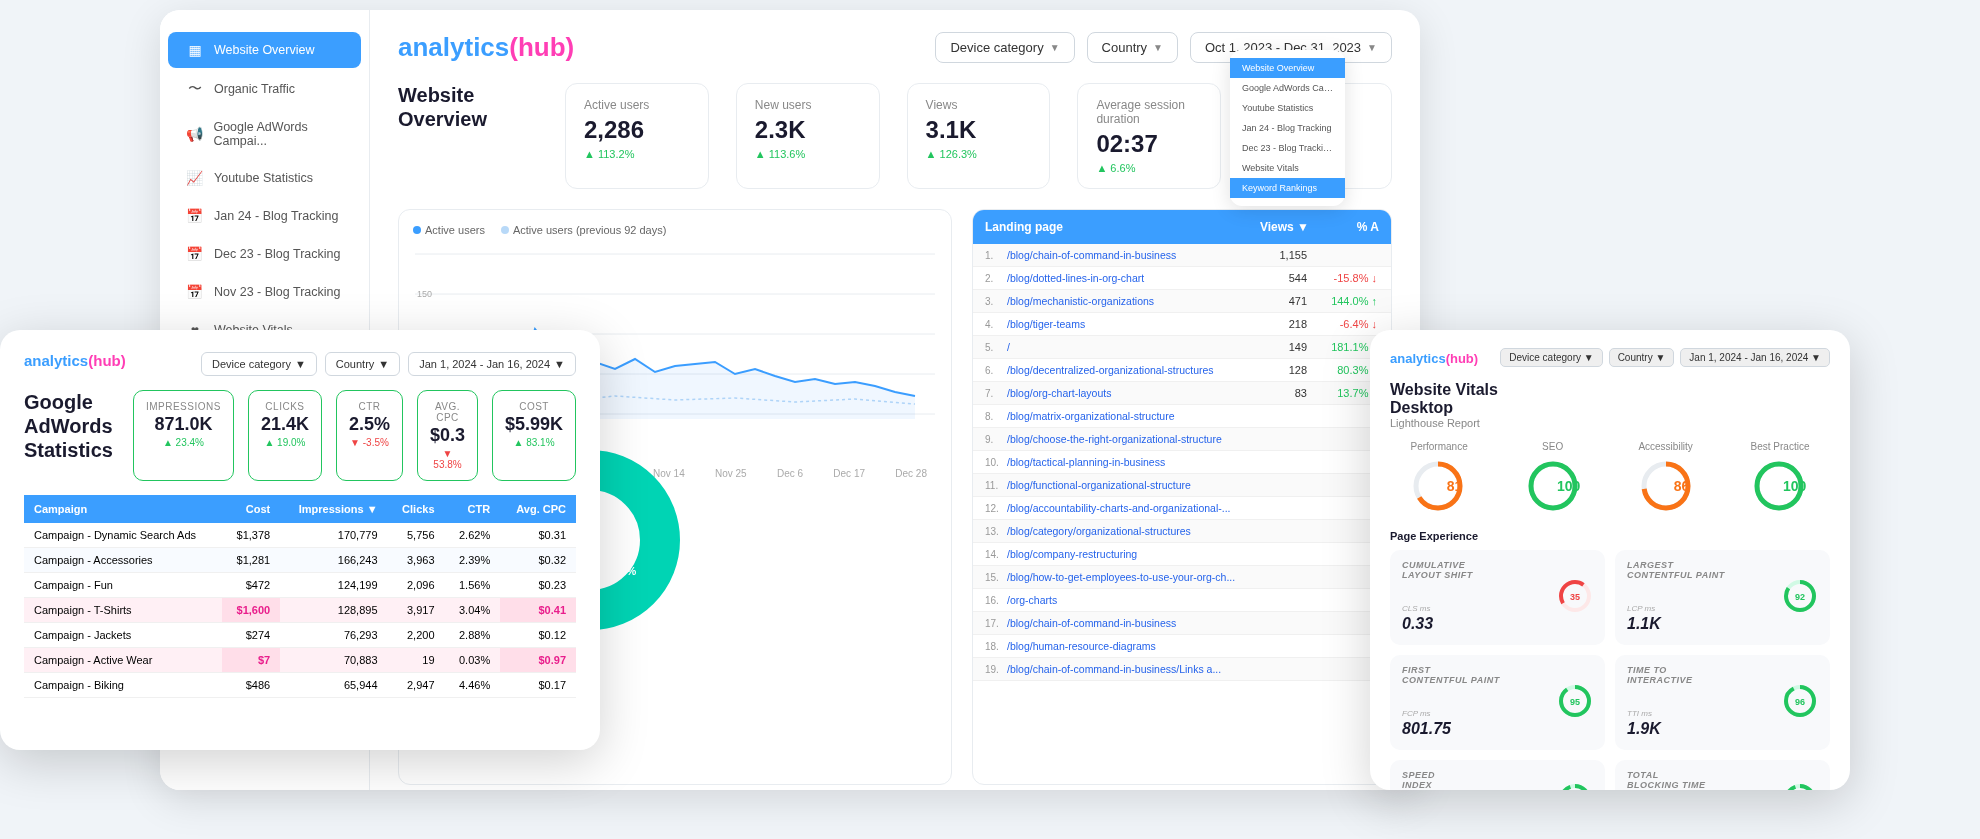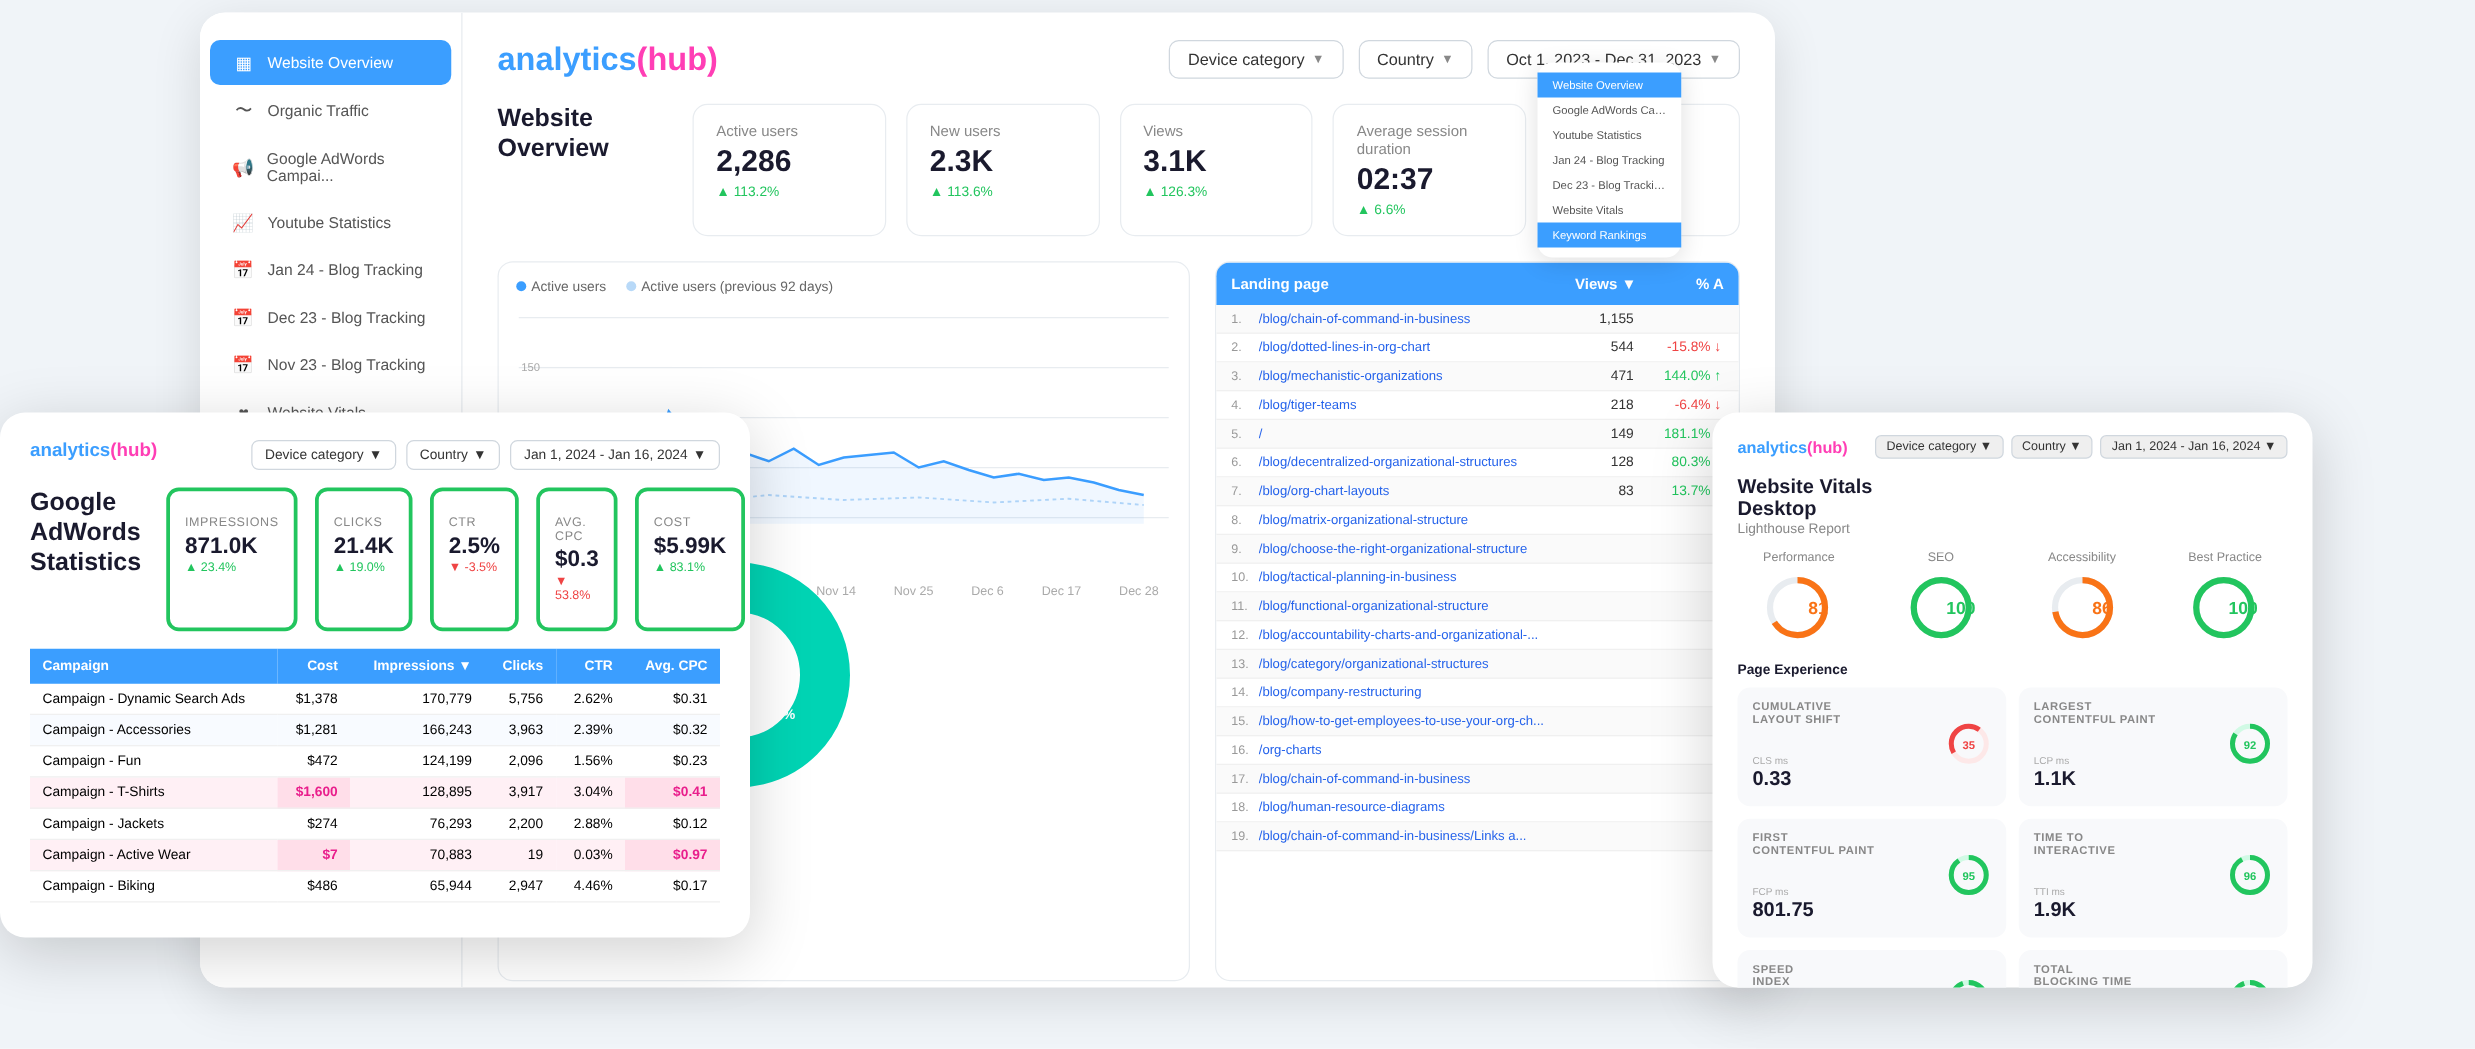--- a/index.html
+++ b/index.html
@@ -90,21 +90,21 @@
       padding: 7px 14px;
       font-size: 13px;
       color: #333;
       cursor: pointer;
     }
     .filter-btn .caret { color: #888; font-size: 10px; }
 
     
     .stats-row {
       display: flex;
-      gap: 16px;
+      gap: 27px;
       margin-bottom: 20px;
     }
     .stat-card {
       flex: 1;
       background: #fff;
       border: 1px solid #e8ecf0;
       border-radius: 12px;
       padding: 14px 18px;
     }
     .stat-label { font-size: 12px; color: #888; margin-bottom: 4px; }
@@ -204,23 +204,24 @@
     }
 
     .metrics-row {
       display: flex;
       gap: 14px;
       margin-bottom: 14px;
     }
     .metric-card {
       flex: 1;
       background: #fff;
-      border: 3px solid #22c55e;
+      border: 1px solid #22c55e;
       border-radius: 10px;
-      padding: 20px 12px;
+      padding: 10px 12px;
+      text-align: center;
     }
     .metric-label { font-size: 10px; color: #888; text-transform: uppercase; letter-spacing: 0.5px; }
     .metric-value { font-size: 18px; font-weight: 700; color: #1a1a2e; margin: 2px 0; }
     .metric-change { font-size: 10px; }
     .metric-change.up { color: #22c55e; }
     .metric-change.down { color: #ef4444; }
 
     .adwords-table { width: 100%; border-collapse: collapse; font-size: 11px; }
     .adwords-table thead tr { background: #3b9eff; color: #fff; }
     .adwords-table thead th { padding: 8px 10px; text-align: left; font-weight: 600; }
@@ -292,21 +293,21 @@
       gap: 10px;
     }
     .exp-card {
       background: #f8f9fb;
       border-radius: 10px;
       padding: 10px 12px;
       display: flex;
       align-items: center;
       justify-content: space-between;
     }
-    .exp-card-left { flex: 1; }
+    .exp-card-left { flex: 1; font-style: italic; }
     .exp-card-title { font-size: 9px; color: #888; text-transform: uppercase; letter-spacing: 0.5px; font-weight: 600; }
     .exp-sub { font-size: 8px; color: #aaa; margin-top: 24px; }
     .exp-value { font-size: 16px; font-weight: 800; color: #1a1a2e; margin: 2px 0; }
     .exp-circle { margin-left: 8px; }
 
     
     .mini-sidebar {
       position: absolute;
       top: 50px;
       right: 635px;

